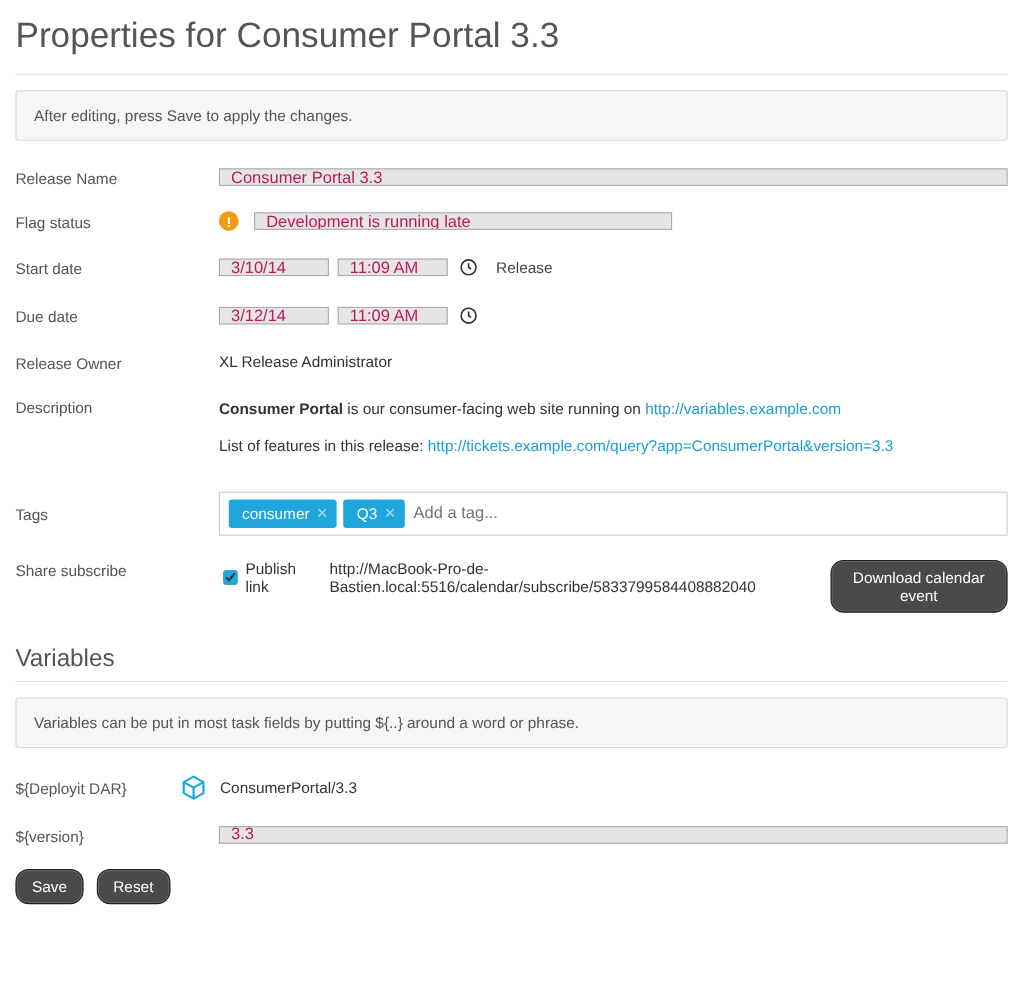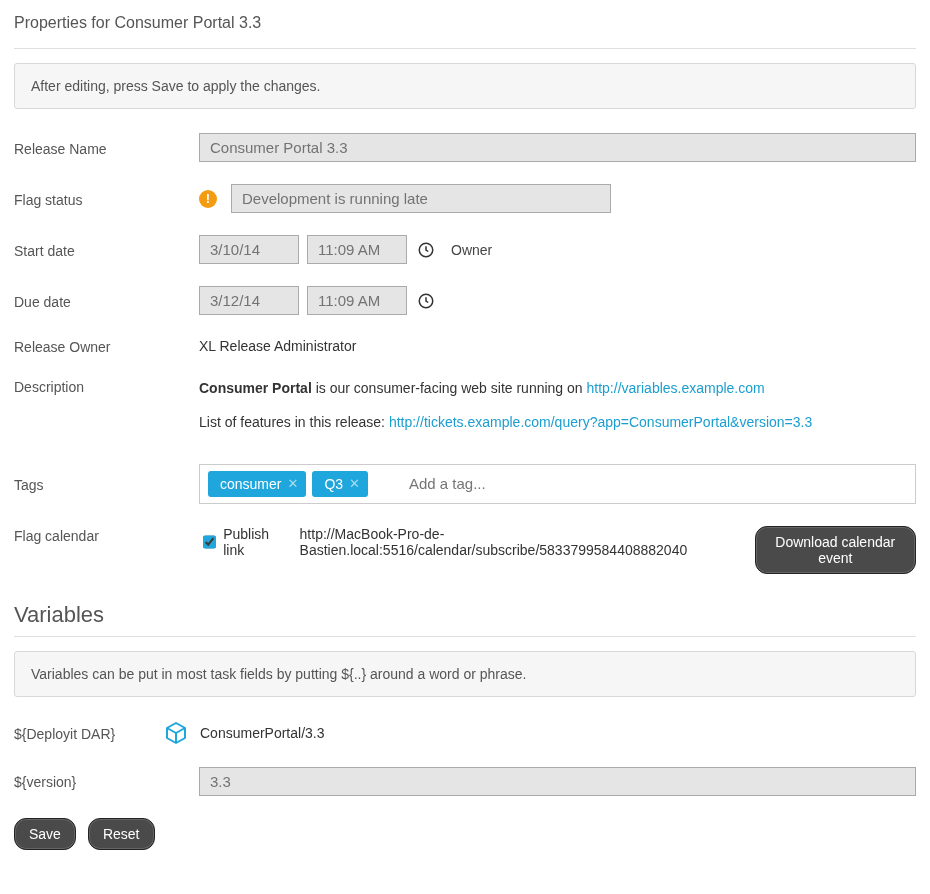--- a/index.html
+++ b/index.html
@@ -6,21 +6,21 @@
   body {
     margin: 0;
     padding: 14px;
     font-family: -apple-system, "Helvetica Neue", Arial, sans-serif;
     font-size: 14px;
     color: #333;
     background: #fff;
     width: 930px;
   }
   h1.page-title {
-    font-size: 16px;
+    font-size: 32px;
     font-weight: 400;
     color: #555;
     margin: 0 0 8px 0;
     padding-bottom: 8px;
   }
   hr.sep {
     border: none;
     border-top: 1px solid #e0e0e0;
     margin: 0 0 14px 0;
   }
@@ -49,22 +49,22 @@
     flex: 1;
     display: flex;
     align-items: center;
     gap: 8px;
   }
   input.text-input {
     font-size: 15px;
     padding: 6px 10px;
     border: 1px solid #aaa;
     background: #e5e5e5;
-    color: #737373;
-    height: 29px;
+    color: #be185d;
+    height: 16px;
   }
   input.text-input.full { width: 100%; }
   input.text-input.flag { width: 380px; margin-left: 6px;}
   input.date-input  { width: 100px; }
   input.time-input  { width: 100px; }
   .warn-icon {
     width: 18px; height: 18px; border-radius: 50%;
     background: #f39c12;
     color: #fff;
     font-weight: bold;
@@ -103,21 +103,20 @@
     gap: 6px;
   }
   .tag-x { color: rgba(255,255,255,0.6); cursor: pointer; font-size: 13px;}
   .tag-input {
     border: none;
     outline: none;
     font-size: 15px;
     color: #888;
     flex: 1;
     background: transparent;
-    margin-left: 33px;
   }
   .checkbox {
     width: 16px; height: 16px;
     accent-color: #1fa6dc;
   }
   .pub-label { color: #333; margin: 0 8px 0 4px; }
   .pub-url { color: #333; font-size: 14px; }
   .dark-btn {
     background: #4a4a4a;
     color: #fff;
@@ -170,21 +169,21 @@
   <div class="label-col">Start date</div>
   <div class="field-col">
     <input class="text-input date-input" value="3/10/14" style="">
     <input class="text-input time-input" value="11:09 AM" style="">
     <span class="clock-icon">
       <svg viewBox="0 0 24 24" fill="none" stroke="#333" stroke-width="2">
           <circle cx="12" cy="12" r="9"></circle>
           <path d="M12 7v5l3 2"></path>
         </svg>
     </span>
-    <span class="tz-label">Owner</span>
+    <span class="tz-label">Release</span>
   </div>
 </div>
 
 <div class="form-row">
   <div class="label-col">Due date</div>
   <div class="field-col">
     <input class="text-input date-input" value="3/12/14" style="">
     <input class="text-input time-input" value="11:09 AM" style="">
     <span class="clock-icon">
       <svg viewBox="0 0 24 24" fill="none" stroke="#333" stroke-width="2">
@@ -227,21 +226,21 @@
       <span class="tag-chip">
         <span>Q3</span>
         <span class="tag-x">✕</span>
       </span>
       <input class="tag-input" placeholder="Add a tag..." style="">
     </div>
   </div>
 </div>
 
 <div class="form-row align-top">
-  <div class="label-col">Flag calendar</div>
+  <div class="label-col">Share subscribe</div>
   <div class="field-col" style="align-items:flex-start; gap:16px;">
     <div style="display:flex; align-items:center;">
       <input type="checkbox" class="checkbox" checked="" style="">
       <span class="pub-label">Publish link</span>
       <span class="pub-url" style="margin-left:10px;">http://MacBook-Pro-de-Bastien.local:5516/calendar/subscribe/5833799584408882040</span>
     </div>
     <button class="dark-btn">Download calendar event</button>
   </div>
 </div>
 

